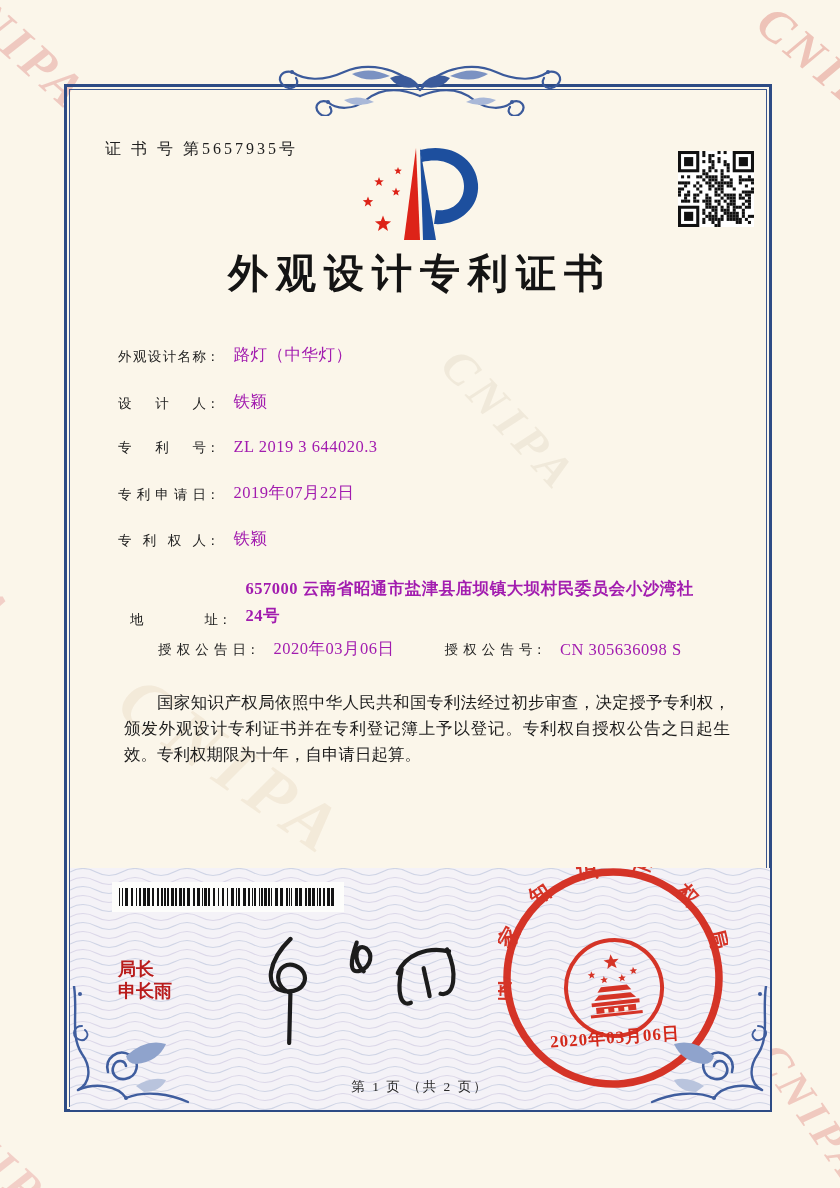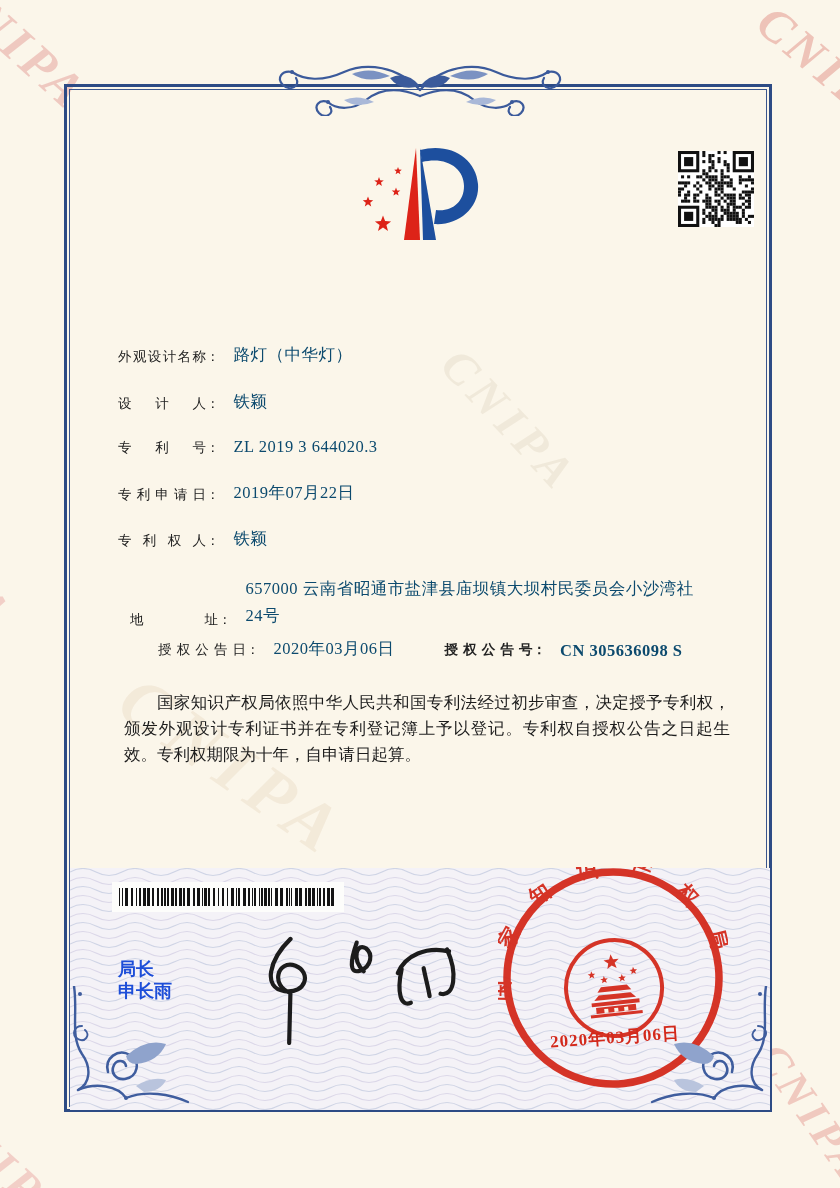--- a/index.html
+++ b/index.html
@@ -24,33 +24,33 @@
 
   .cert-no{position:absolute;left:105px;top:139px;font-size:16px;letter-spacing:3px;color:#1e1e1e;}
   .title{position:absolute;left:0;top:246px;width:840px;text-align:center;font-size:40px;
          font-weight:700;letter-spacing:8px;color:#141414;}
 
   .fields{position:absolute;left:118px;top:344px;width:610px;}
   .frow{display:flex;align-items:flex-end;margin-bottom:24.5px;}
   .flabel{display:inline-block;width:88px;font-size:13.5px;color:#222;
           text-align:justify;text-align-last:justify;}
   .fcolon{font-size:13.5px;color:#222;}
-  .fvalue{font-size:16.5px;color:#0c4a6e;margin-left:14px;letter-spacing:0.5px;}
-  .addr-value{width:452px;line-height:27px;}
+  .fvalue{font-size:16.5px;color:#a21caf;margin-left:14px;letter-spacing:0.5px;}
+  .addr-value{width:452px;line-height:27px;font-weight:bold;}
   .grant-row{display:flex;align-items:baseline;margin-left:40px;}
-  .grant2{margin-left:50px;display:flex;align-items:flex-start;font-weight:bold;}
+  .grant2{margin-left:50px;display:flex;align-items:center;}
 
   .bodytext{position:absolute;left:124px;top:690px;width:606px;font-size:16.5px;
             line-height:26px;color:#1c1c1c;text-align:justify;z-index:4;}
   .bodytext p{margin:0;text-indent:2em;}
 
   .barcode-wrap{position:absolute;left:112px;top:882px;width:232px;height:30px;background:#fdfdfb;
             display:flex;align-items:center;justify-content:center;z-index:5;}
   .signer{position:absolute;left:118px;z-index:5;font-family:"Liberation Sans","DejaVu Sans",sans-serif;
-            font-weight:700;font-size:18px;color:#1d4ed8;}
+            font-weight:700;font-size:18px;color:#b91c1c;}
   #signature-svg{position:absolute;left:230px;top:915px;z-index:6;}
 
   #seal-svg{position:absolute;left:498px;top:867px;z-index:7;mix-blend-mode:multiply;opacity:.95;}
   .seal-date{position:absolute;left:515px;top:1026px;width:200px;text-align:center;z-index:8;
              color:#d3291b;font-weight:700;font-size:17px;letter-spacing:1px;transform:rotate(-4deg);}
 
   .page-line{position:absolute;left:300px;top:1078px;width:240px;text-align:center;font-size:13.5px;
              letter-spacing:2px;color:#2a2a2a;z-index:5;}
   .cont-note{position:absolute;left:0;top:1128px;width:840px;text-align:center;font-size:15px;
              letter-spacing:3px;color:#222;z-index:5;}
@@ -134,20 +134,21 @@
       <circle cx="14" cy="8" r="2" fill="#3f5d9e" stroke="none"></circle>
       <circle cx="60" cy="112" r="2" fill="#3f5d9e" stroke="none"></circle>
     </g>
   </svg>
   <svg class="abs ornament" style="left:650px;top:986px;" width="124" height="124" viewBox="0 0 124 124">
     <use href="#corner-art" transform="translate(124,0) scale(-1,1)"></use>
   </svg>
 
   <div class="content">
 
+    <div class="cert-no">证 书 号 第5657935号</div>
 
     <svg id="logo-svg" width="140" height="112" viewBox="0 0 140 112">
       <polygon points="66,8 54,100 70,100" fill="#dd2318"></polygon>
       <polygon points="70,8 73,100 86,100" fill="#1d4f9e"></polygon>
       <path d="M70,10 C100,2 126,18 128,44 C130,68 108,86 84,84 L86,70 C102,72 114,62 114,46 C114,28 96,16 72,22 Z" fill="#1d4f9e"></path>
       <g id="logo-stars">
           <polygon points="48.0,27.0 49.0,29.6 51.8,29.8 49.6,31.5 50.4,34.2 48.0,32.7 45.6,34.2 46.4,31.5 44.2,29.8 47.0,29.6" fill="#dd2318"></polygon>
           <polygon points="29.0,37.0 30.2,40.3 33.8,40.5 31.0,42.6 31.9,46.0 29.0,44.1 26.1,46.0 27.0,42.6 24.2,40.5 27.8,40.3" fill="#dd2318"></polygon>
           <polygon points="46.0,47.5 47.1,50.5 50.3,50.6 47.8,52.6 48.6,55.6 46.0,53.9 43.4,55.6 44.2,52.6 41.7,50.6 44.9,50.5" fill="#dd2318"></polygon>
           <polygon points="18.0,56.5 19.4,60.1 23.2,60.3 20.2,62.7 21.2,66.4 18.0,64.3 14.8,66.4 15.8,62.7 12.8,60.3 16.6,60.1" fill="#dd2318"></polygon>
@@ -364,20 +365,21 @@
         <rect x="8" y="23" width="1" height="1" fill="#111"></rect>
         <rect x="11" y="23" width="1" height="1" fill="#111"></rect>
         <rect x="13" y="23" width="1" height="1" fill="#111"></rect>
         <rect x="19" y="23" width="1" height="1" fill="#111"></rect>
         <rect x="20" y="23" width="1" height="1" fill="#111"></rect>
         <rect x="23" y="23" width="1" height="1" fill="#111"></rect>
         <rect x="12" y="24" width="1" height="1" fill="#111"></rect>
         <rect x="13" y="24" width="1" height="1" fill="#111"></rect>
       </svg>
 
+    <div class="title">外观设计专利证书</div>
 
     <div class="fields">
       <div class="frow">
         <span class="flabel">外观设计名称</span>
           <span class="fcolon">：</span>
         <span class="fvalue">路灯（中华灯）</span>
       </div>
       <div class="frow">
         <span class="flabel">设计人</span>
           <span class="fcolon">：</span>
@@ -518,14 +520,15 @@
           <g fill="#fbf6ea">
             <rect x="-12" y="20" width="4" height="4"></rect>
             <rect x="-2" y="20" width="4" height="4"></rect>
             <rect x="8" y="20" width="4" height="4"></rect>
           </g>
         </g>
       </g>
     </svg>
     <div class="seal-date">2020年03月06日</div>
 
+    <div class="page-line">第 1 页 （共 2 页）</div>
   </div>
 </div>
 
 </body></html>

